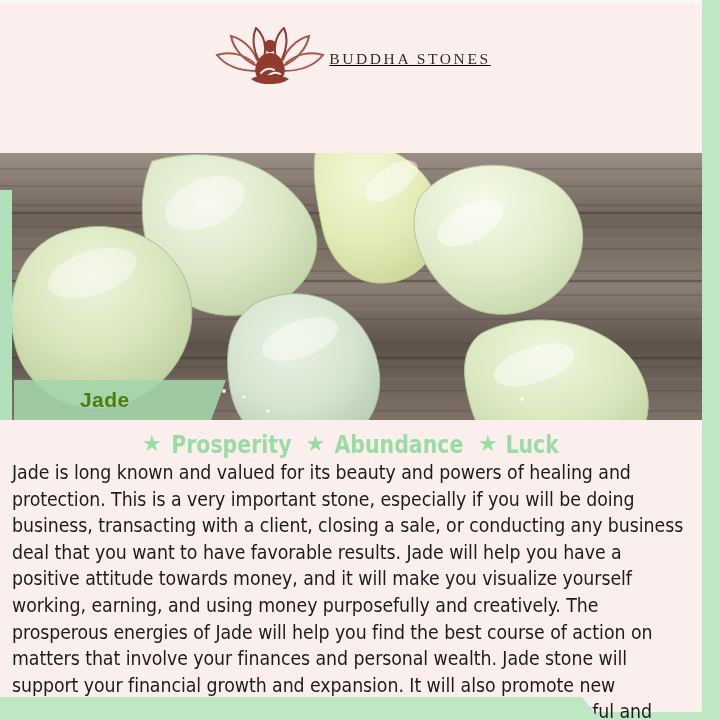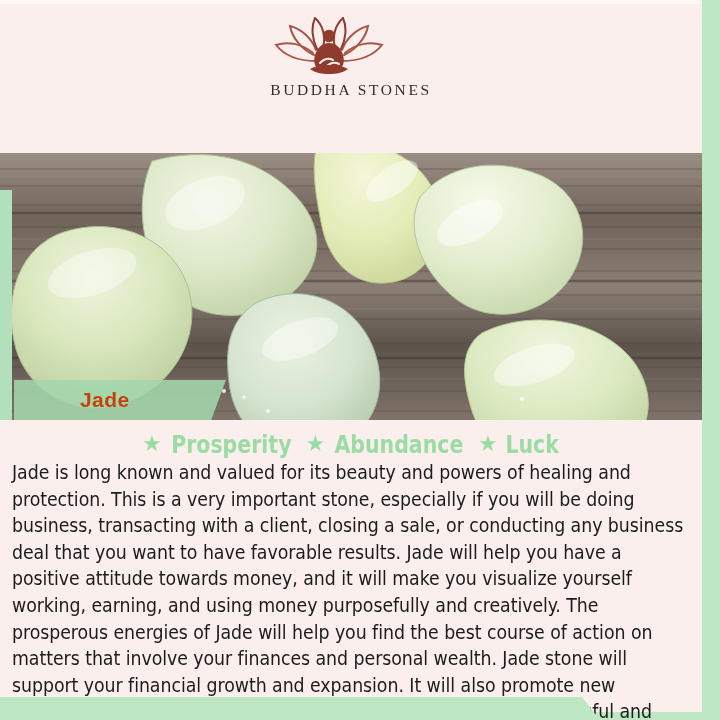--- a/index.html
+++ b/index.html
@@ -57,23 +57,24 @@
     top: 0;
     width: 702px;
     height: 110px;
     display: flex;
     align-items: center;
     justify-content: center;
     flex-direction: column;
   }
   .logo-wrap {
     display: flex;
-    flex-direction: column;
-    align-items: flex-start;
+    flex-direction: row;
+    align-items: center;
     margin-top: 6px;
+    text-decoration: underline;
   }
   .logo-mark {
     width: 118px;
     height: 62px;
     display: block;
   }
   .logo-text {
     margin-top: 2px;
     font-family: "Liberation Serif", serif;
     font-size: 15.5px;
@@ -137,21 +138,21 @@
     width: 212px;
     height: 40px;
     background: rgba(163, 214, 172, 0.88);
     z-index: 8;
     display: flex;
     align-items: center;
     clip-path: polygon(0 0, 100% 0, 93% 100%, 0 100%);
   }
   .jade-label {
     margin-left: 66px;
-    color: #c2410c;
+    color: #4d7c0f;
     font-weight: 700;
     font-size: 21px;
     letter-spacing: 0.4px;
     font-family: "Liberation Sans", sans-serif;
   }
 
   
   .benefits-row {
     position: absolute;
     left: 0;

